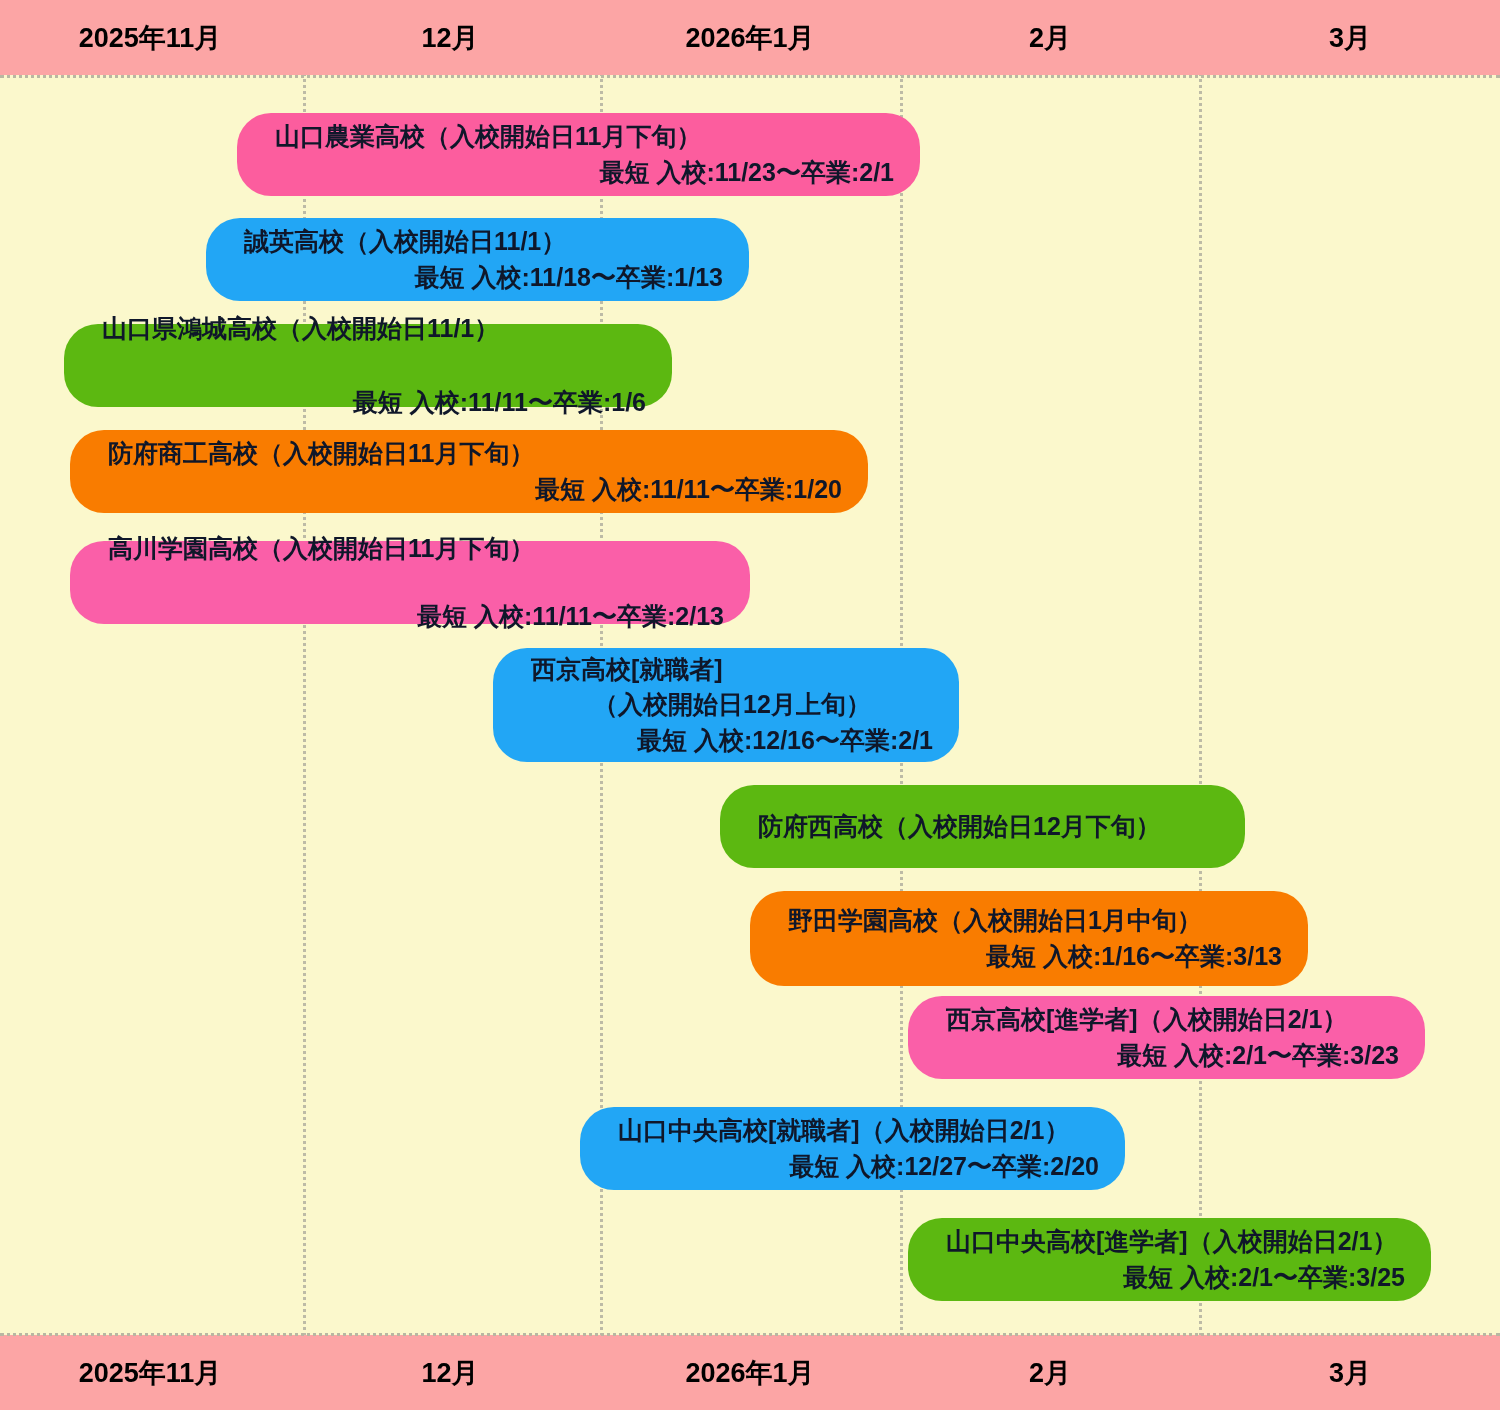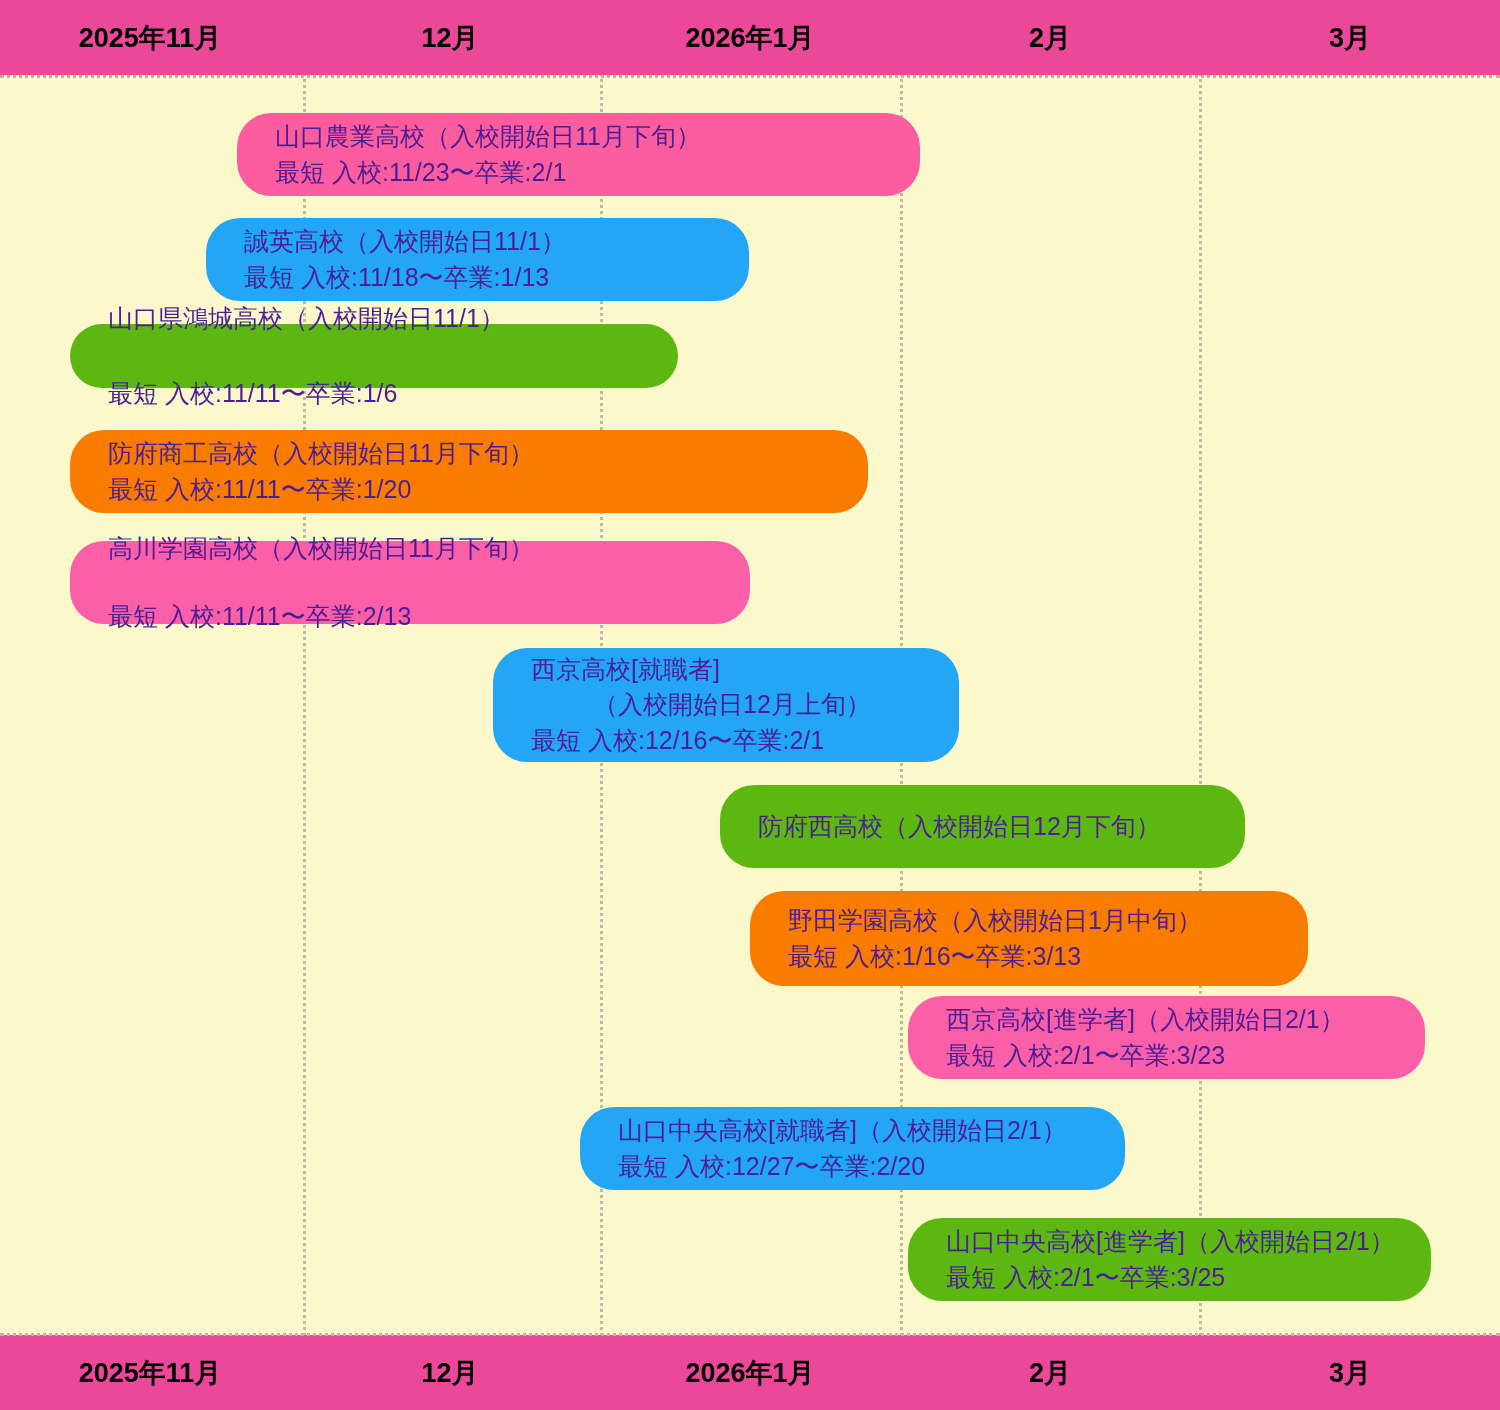--- a/index.html
+++ b/index.html
@@ -19,21 +19,21 @@
     height: 1410px;
     background: #fbf8cc;
   }
 
   
   .month-band {
     position: absolute;
     left: 0;
     width: 1500px;
     height: 75px;
-    background: #ec4899;
+    background: #fca5a5;
     display: flex;
     z-index: 3;
   }
   .month-band.top    { top: 0; }
   .month-band.bottom { top: 1335px; }
 
   .month-cell {
     width: 300px;
     height: 75px;
     display: flex;
@@ -82,28 +82,28 @@
     box-sizing: border-box;
     border-radius: 34px;
     color: #ffffff;
     padding: 13px 26px 13px 38px;
     display: flex;
     flex-direction: column;
     justify-content: center;
   }
   .bar-line {
     font-size: 25px;
-    font-weight: normal;
+    font-weight: bold;
     line-height: 1.42;
     white-space: nowrap;
-    color: #4c1d95;
+    color: #0f172a;
   }
   .bar-line.title   { text-align: left; }
   .bar-line.sub     { text-align: center; }
-  .bar-line.detail  { }
+  .bar-line.detail  { text-align: right; }
 </style>
 </head>
 <body>
 
 <div id="chart-root">
 
   <div id="gridlines">
       <div class="gridline" style="left: 303px; border-left-color: rgb(189, 187, 166);"></div>
       <div class="gridline" style="left: 600px; border-left-color: rgb(189, 187, 166);"></div>
       <div class="gridline" style="left: 900px; border-left-color: rgb(189, 187, 166);"></div>
@@ -121,21 +121,21 @@
 
   <div class="bars-layer" id="bars-layer">
       <div class="bar" style="left: 237px; top: 113px; width: 683px; height: 83px; background: rgb(252, 93, 158);">
         <div class="bar-line title">山口農業高校（入校開始日11月下旬）</div>
         <div class="bar-line detail">最短 入校:11/23〜卒業:2/1</div>
       </div>
       <div class="bar" style="left: 206px; top: 218px; width: 543px; height: 83px; background: rgb(34, 166, 245);">
         <div class="bar-line title">誠英高校（入校開始日11/1）</div>
         <div class="bar-line detail">最短 入校:11/18〜卒業:1/13</div>
       </div>
-      <div class="bar" style="left: 70px; top: 324px; width: 608px; height: 64px; background: rgb(92, 184, 17); gap: 39px;">
+      <div class="bar" style="left: 64px; top: 324px; width: 608px; height: 83px; background: rgb(92, 184, 17); gap: 39px;">
         <div class="bar-line title">山口県鴻城高校（入校開始日11/1）</div>
         <div class="bar-line detail">最短 入校:11/11〜卒業:1/6</div>
       </div>
       <div class="bar" style="left: 70px; top: 430px; width: 798px; height: 83px; background: rgb(249, 124, 0);">
         <div class="bar-line title">防府商工高校（入校開始日11月下旬）</div>
         <div class="bar-line detail">最短 入校:11/11〜卒業:1/20</div>
       </div>
       <div class="bar" style="left: 70px; top: 541px; width: 680px; height: 83px; background: rgb(250, 95, 168); gap: 32px;">
         <div class="bar-line title">高川学園高校（入校開始日11月下旬）</div>
         <div class="bar-line detail">最短 入校:11/11〜卒業:2/13</div>

